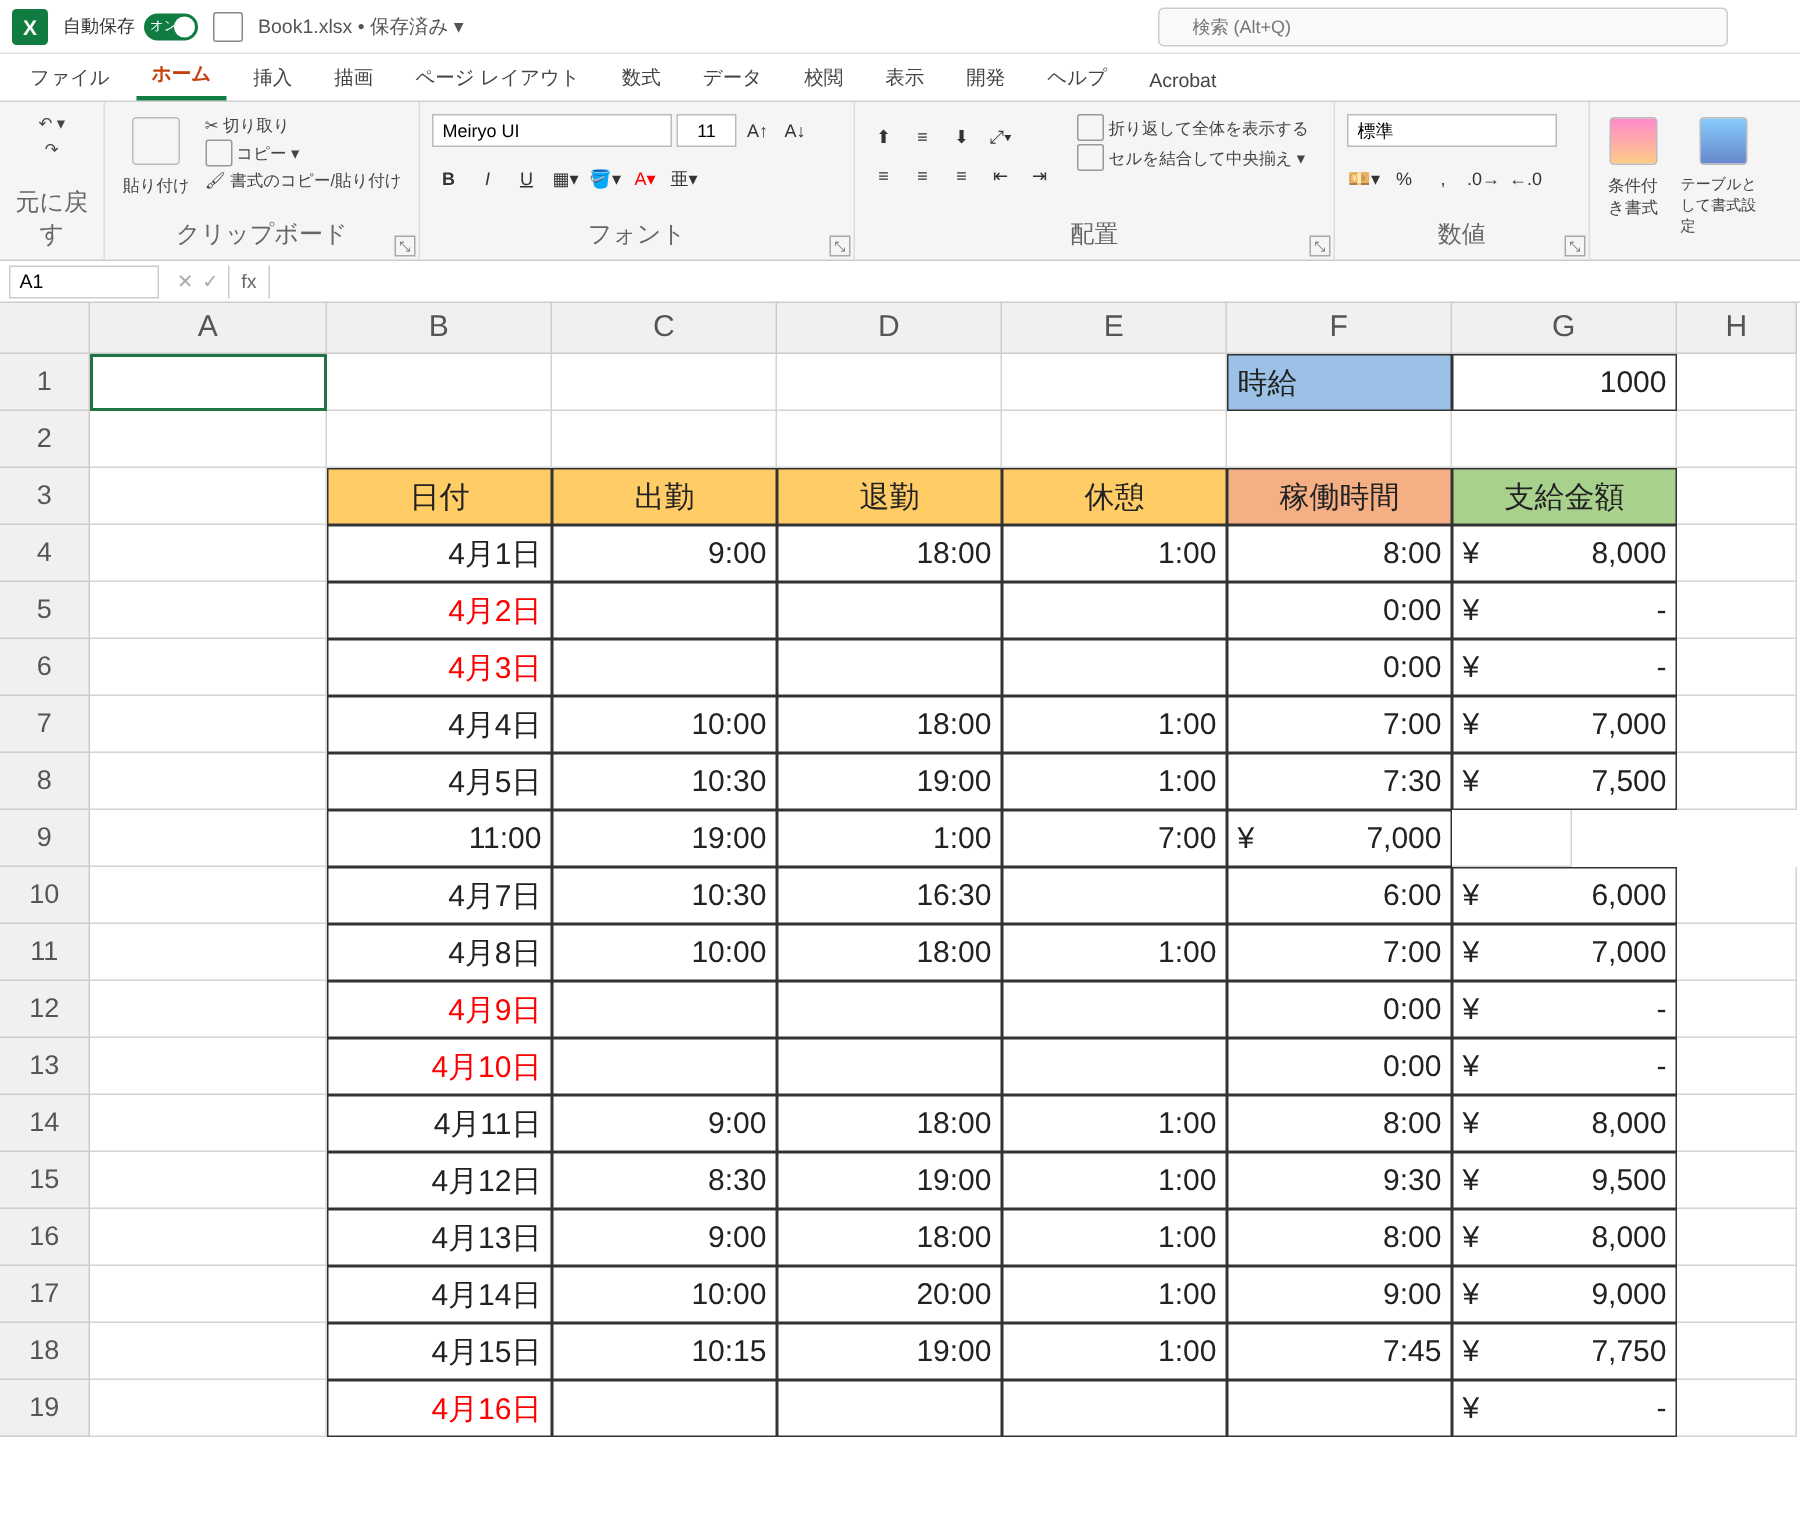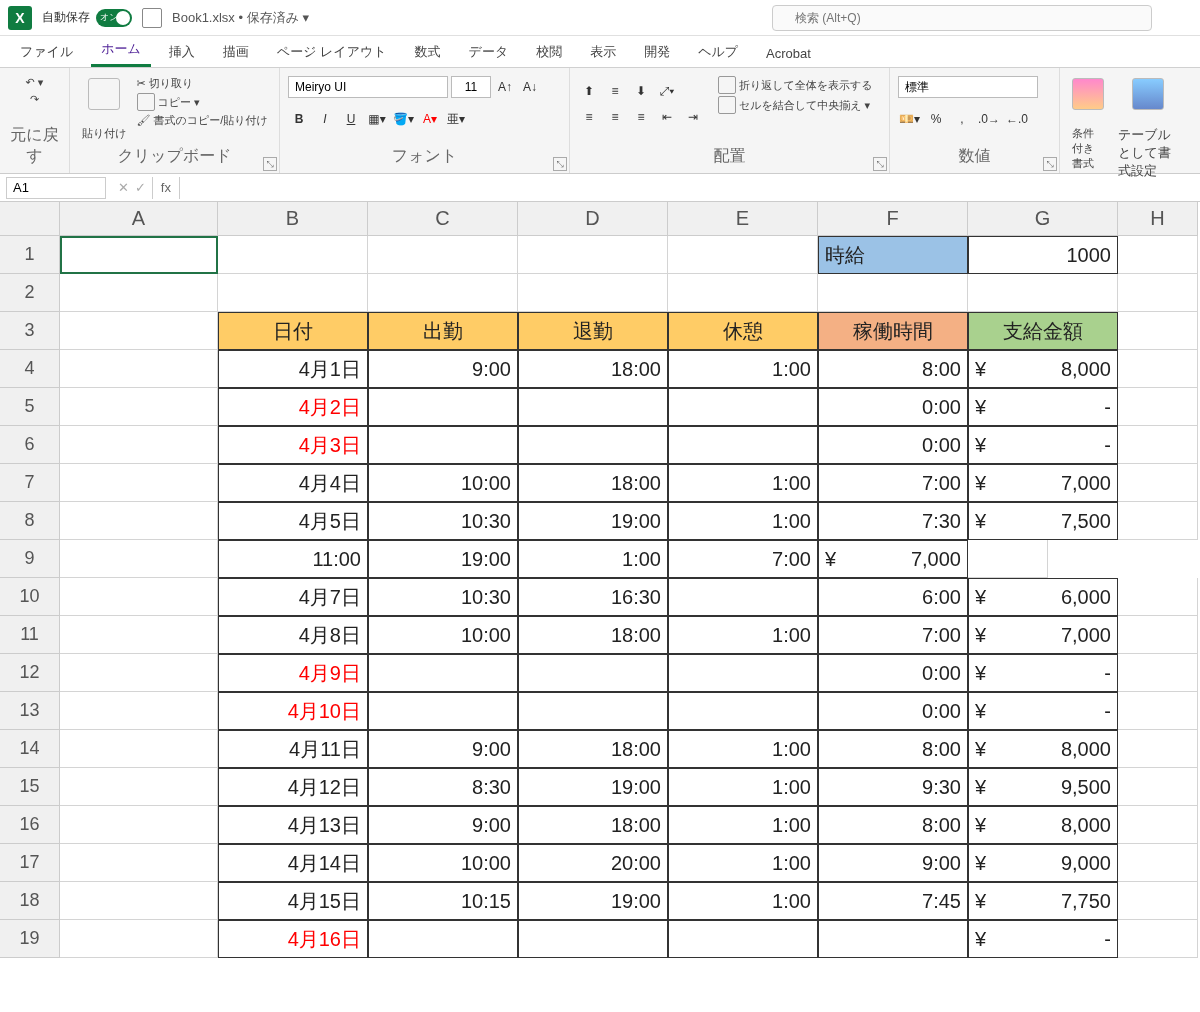--- a/index.html
+++ b/index.html
@@ -12,30 +12,30 @@
 .toggle{width:36px;height:18px;background:#107c41;border-radius:10px;position:relative;}
 .toggle::after{content:"";position:absolute;right:2px;top:2px;width:14px;height:14px;background:#fff;border-radius:50%;}
 .saveicon{width:20px;height:20px;border:1px solid #888;border-radius:2px;position:relative;}
 .filename{font-size:13px;color:#555;}
 .search-wrap{margin-left:auto;margin-right:40px;width:380px;}
 .search{width:100%;height:26px;border:1px solid #ccc;border-radius:4px;padding:0 22px;font-size:12px;background:#fafafa;}
 
 
 .menutabs{height:32px;display:flex;align-items:flex-end;gap:8px;padding:0 10px;background:#fff;border-bottom:1px solid #d0d0d0;}
 .mtab{padding:6px 10px;font-size:13px;color:#444;cursor:pointer;}
-.mtab.active{border-bottom:3px solid #107c41;color:#4c1d95;font-weight:normal;text-align:center;}
+.mtab.active{border-bottom:3px solid #107c41;color:#c2410c;font-weight:bold;text-align:center;}
 
 
 .ribbon{height:106px;background:#f5f5f5;border-bottom:1px solid #ccc;display:flex;}
 .rgroup{border-right:1px solid #ddd;padding:4px 8px;display:flex;flex-direction:column;justify-content:space-between;position:relative;}
 .rgroup-label{font-size:16px;color:#666;text-align:center;padding-bottom:2px;}
 .rg-body{flex:1;display:flex;align-items:flex-start;gap:6px;padding-top:4px;}
 .btncol{display:flex;flex-direction:column;gap:2px;font-size:11px;}
 .ricon{width:18px;height:18px;display:inline-block;border:1px solid #999;border-radius:2px;}
-.bigbtn{display:flex;flex-direction:column;align-items:center;gap:16px;font-size:11px;color:#444;padding:2px 4px;}
+.bigbtn{display:flex;flex-direction:column;align-items:center;gap:6px;font-size:11px;color:#444;padding:2px 4px;}
 .bigicon{width:32px;height:32px;border:1px solid #bbb;border-radius:3px;}
 .smallrow{display:flex;align-items:center;gap:3px;font-size:11px;color:#444;white-space:nowrap;}
 .fontname{width:160px;height:22px;border:1px solid #bbb;background:#fff;font-size:12px;padding:0 6px;}
 .fontsize{width:40px;height:22px;border:1px solid #bbb;background:#fff;font-size:12px;text-align:center;}
 .ribbtns{display:flex;gap:4px;margin-top:4px;}
 .rbtn{min-width:22px;height:22px;border:1px solid transparent;display:flex;align-items:center;justify-content:center;font-size:12px;background:transparent;}
 .launcher{position:absolute;right:2px;bottom:2px;width:14px;height:14px;border:1px solid #aaa;font-size:9px;display:flex;align-items:center;justify-content:center;color:#666;}
 
 
 .fbar{height:28px;border-bottom:1px solid #ccc;display:flex;align-items:center;background:#fff;}
@@ -192,21 +192,21 @@
     <div class="launcher">⤡</div>
   </div>
   <div class="rgroup" style="width:130px;border-right:none">
     <div class="rg-body">
       <div class="bigbtn">
           <div class="bigicon" style="background:linear-gradient(#f8c,#fc8)"></div>
           <span>条件付き書式</span>
         </div>
       <div class="bigbtn">
           <div class="bigicon" style="background:linear-gradient(#8cf,#68c)"></div>
-          <span style="font-size:13px">テーブルとして書式設定</span>
+          <span style="font-size:10px">テーブルとして書式設定</span>
         </div>
     </div>
   </div>
 </div>
 
 <div class="fbar">
   <input class="namebox" value="A1" style="">
   <div class="fxbtns">
       <span>✕</span>
       <span>✓</span>

